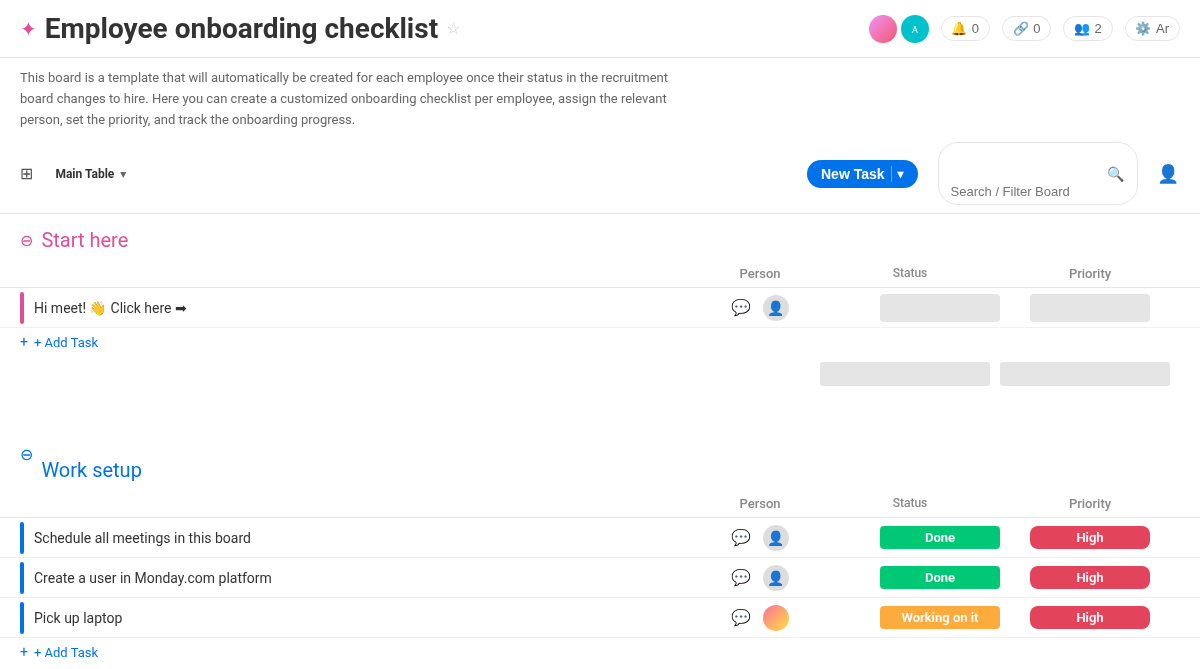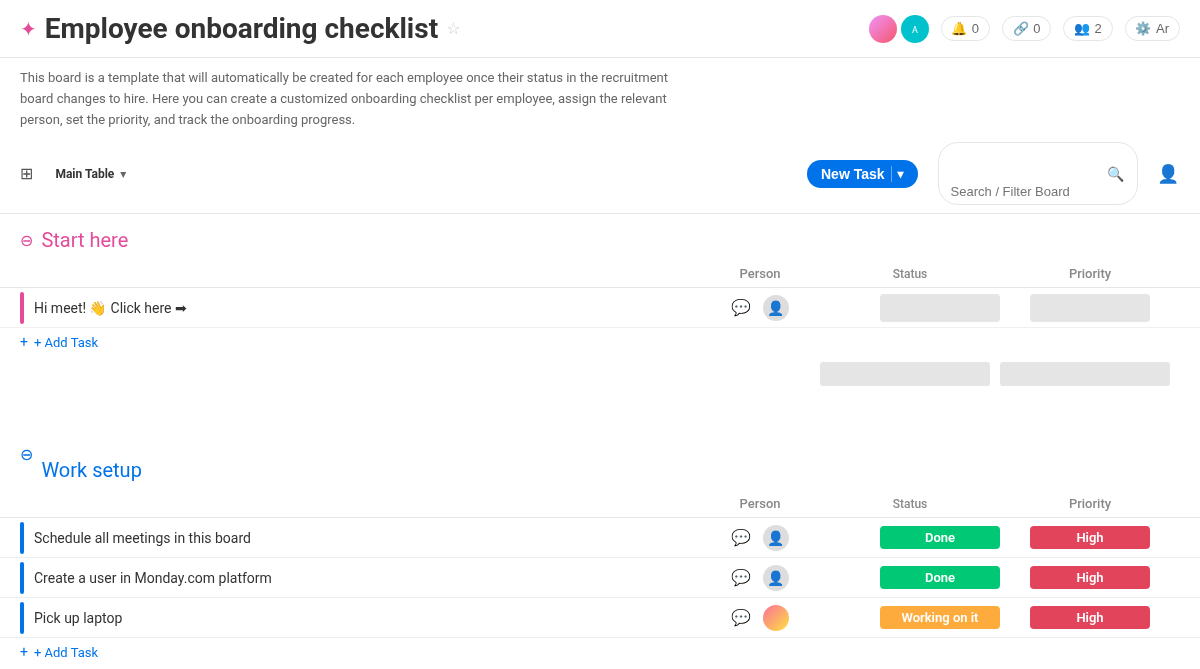--- a/index.html
+++ b/index.html
@@ -38,40 +38,40 @@
     
     .main-content { padding: 0 0 40px; }
 
     
     .group { margin-bottom: 20px; }
     .group-header { display: flex; align-items: center; padding: 14px 20px 8px; gap: 8px; }
     .group-title { font-size: 20px; font-weight: 400; }
     .group-title.pink { color: #e44c9a; }
     .group-title.blue { color: #0073ea; margin-top: 32px; }
     .group-title.purple { color: #9c27b0; }
-    .table-header-row { display: flex; align-items: flex-end; padding: 0 20px; border-bottom: 1px solid #e5e5e5; }
+    .table-header-row { display: flex; align-items: flex-start; padding: 0 20px; border-bottom: 1px solid #e5e5e5; }
     .col-task { flex: 1; padding: 6px 8px; font-size: 13px; color: #888; font-weight: 500; }
     .col-person { width: 120px; text-align: center; padding: 6px 8px; font-size: 13px; color: #888; font-weight: 500; }
     .col-status { width: 180px; text-align: center; padding: 6px 8px; font-size: 12px; color: #888; font-weight: 500; }
     .col-priority { width: 180px; text-align: center; padding: 6px 8px; font-size: 13px; color: #888; font-weight: 500; }
 
     .task-row { display: flex; align-items: center; padding: 0 20px; border-bottom: 1px solid #f0f0f0; min-height: 40px; }
     .task-left-bar { width: 4px; height: 32px; border-radius: 2px; margin-right: 10px; flex-shrink: 0; }
     .task-name { flex: 1; font-size: 14px; color: #333; padding: 4px 0; }
     .task-person { width: 120px; display: flex; justify-content: center; align-items: center; gap: 4px; }
     .task-status { width: 180px; display: flex; justify-content: flex-end; }
     .task-priority { width: 180px; display: flex; justify-content: center; }
 
     .status-badge { padding: 4px 12px; border-radius: 4px; font-size: 13px; font-weight: 600; color: #fff; min-width: 120px; text-align: center; }
     .status-done { background: #00c875; }
     .status-working { background: #fdab3d; }
     .status-empty { background: #e5e5e5; min-width: 120px; height: 28px; border-radius: 4px; }
 
     .priority-badge { padding: 4px 12px; border-radius: 4px; font-size: 13px; font-weight: 600; color: #fff; min-width: 120px; text-align: center; }
-    .priority-high { background: #e2445c; }
+    .priority-high { background: #e2445c; border-radius: 8px; }
     .priority-empty { background: #e5e5e5; min-width: 120px; height: 28px; border-radius: 4px; }
 
     .add-task-row { display: flex; align-items: center; padding: 6px 20px; color: #0073ea; font-size: 13px; cursor: pointer; }
     .add-task-icon { margin-right: 6px; font-size: 14px; }
 
     
     .summary-row { display: flex; align-items: center; padding: 4px 20px; min-height: 36px; margin-left: 14px; }
     .summary-spacer { flex: 1; }
     .summary-status { width: 180px; display: flex; gap: 2px; }
     .summary-priority { width: 180px; display: flex; gap: 2px; }

